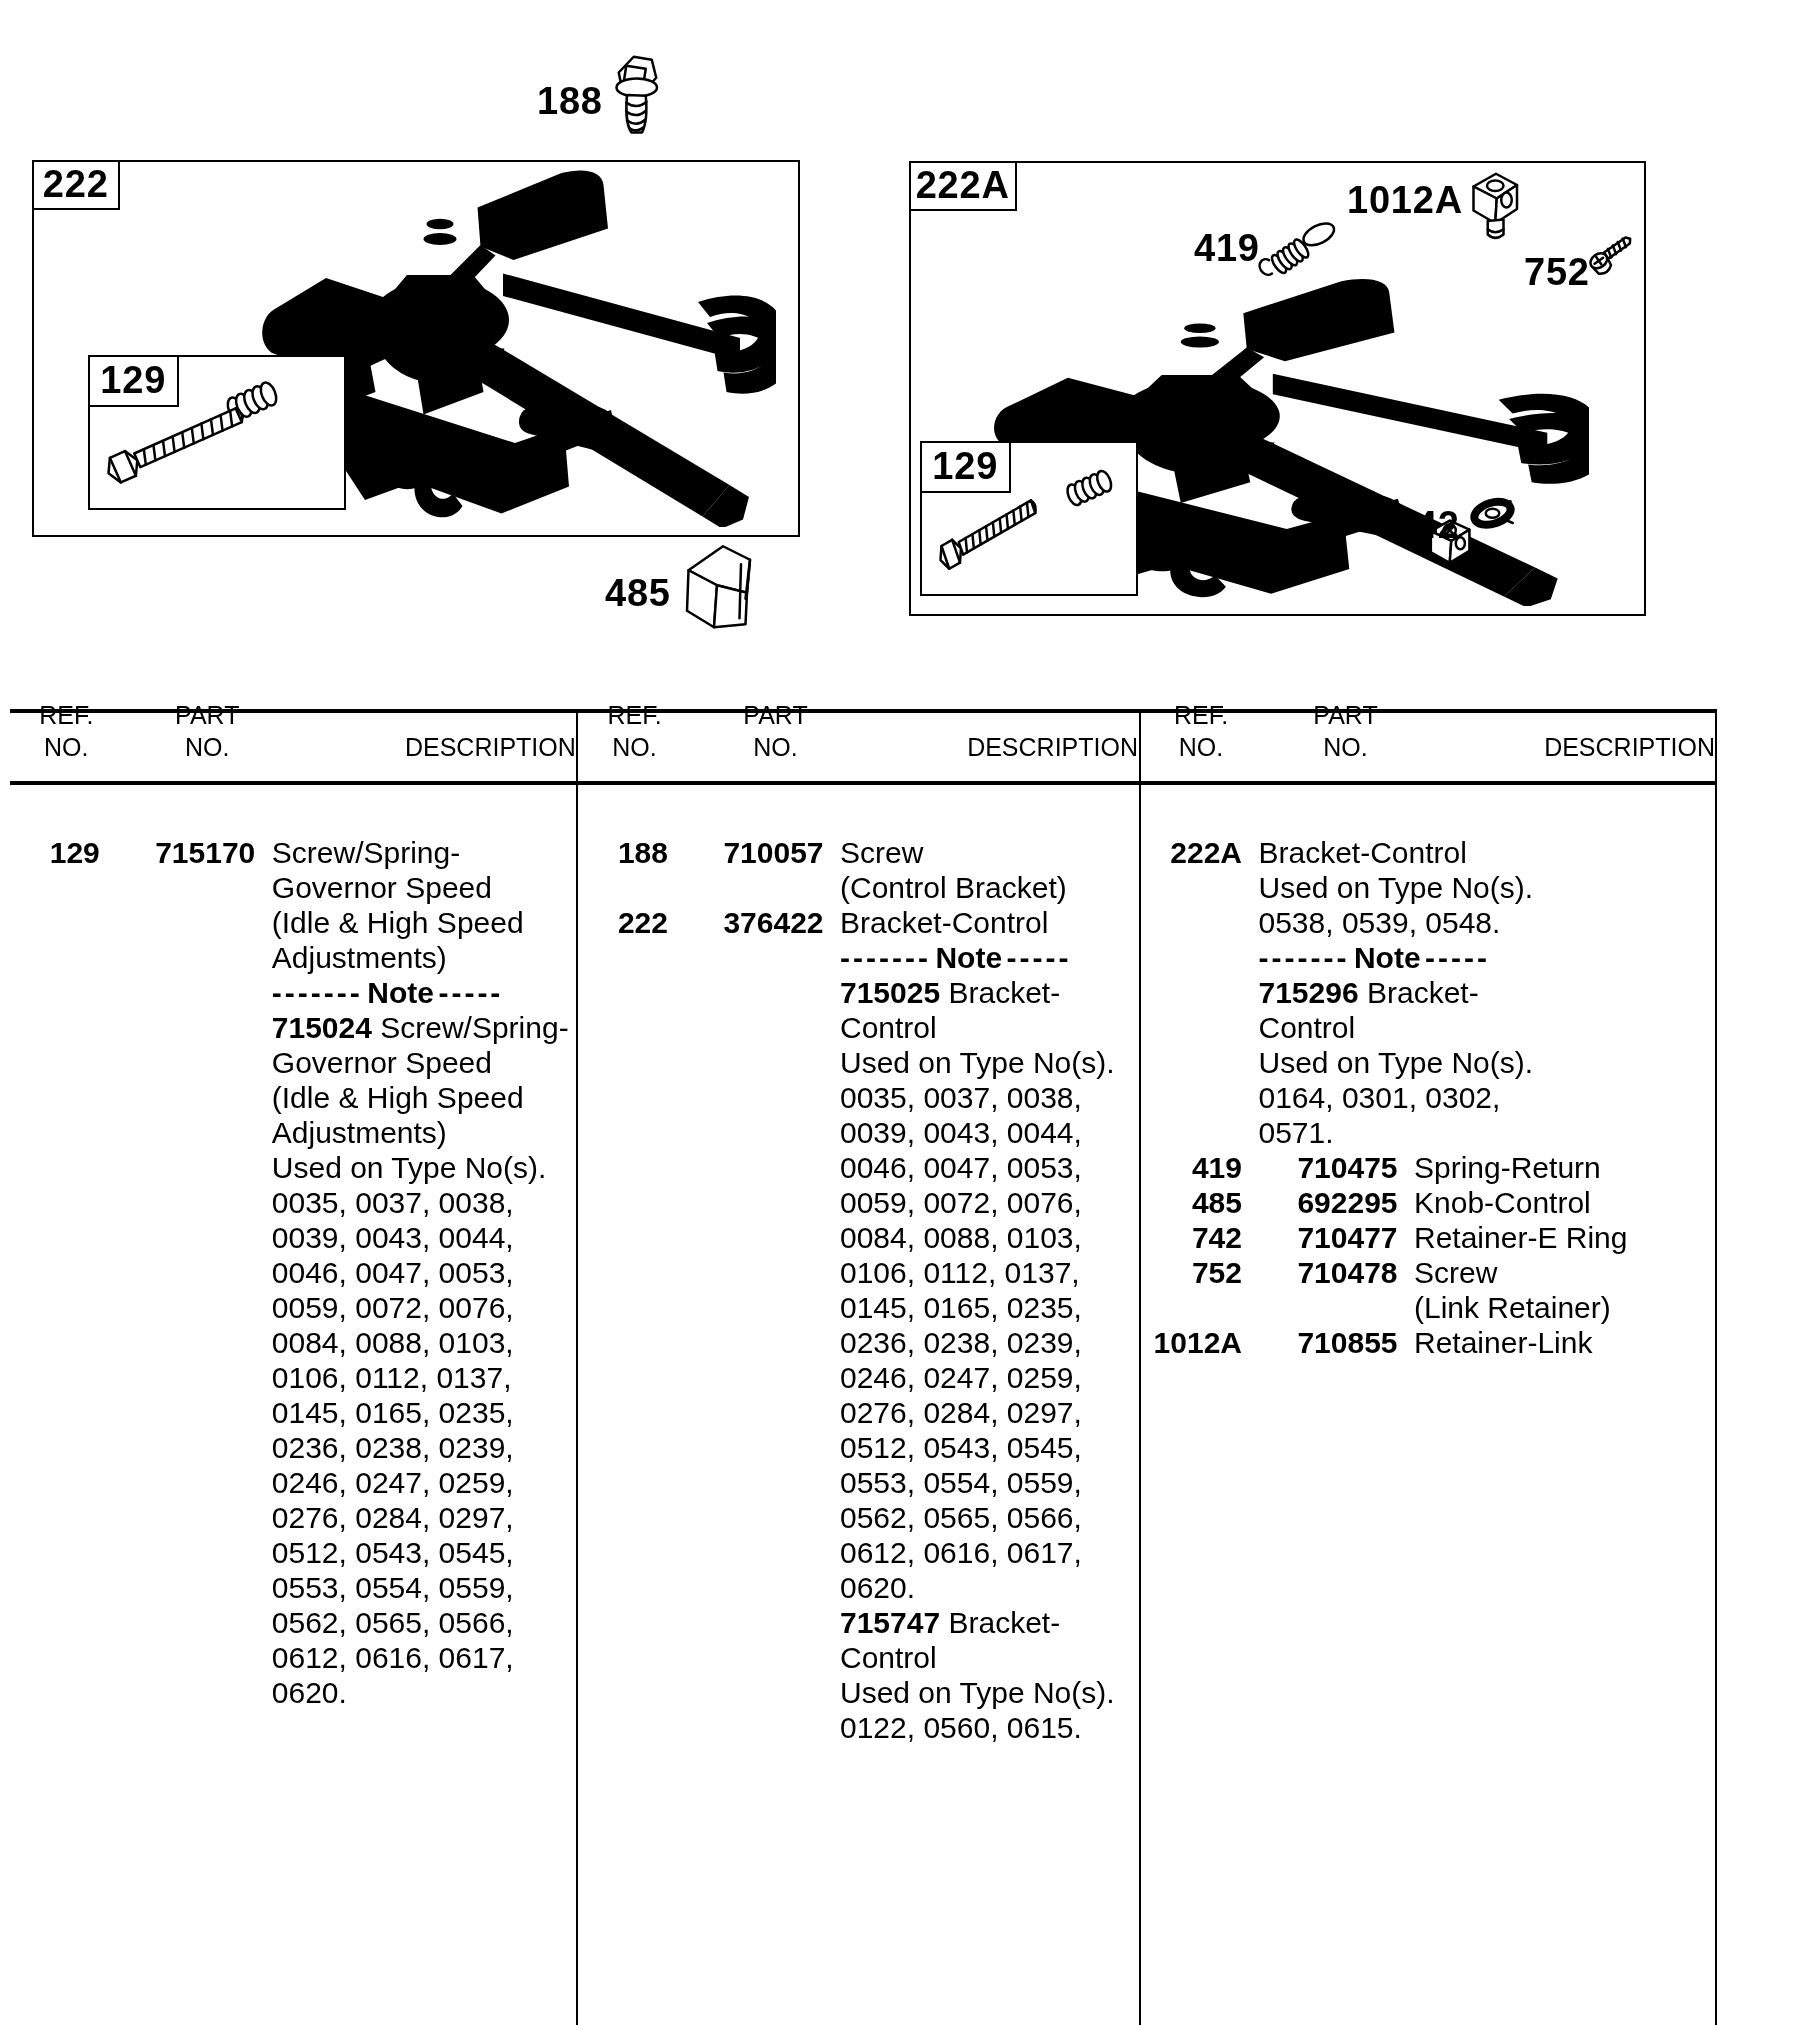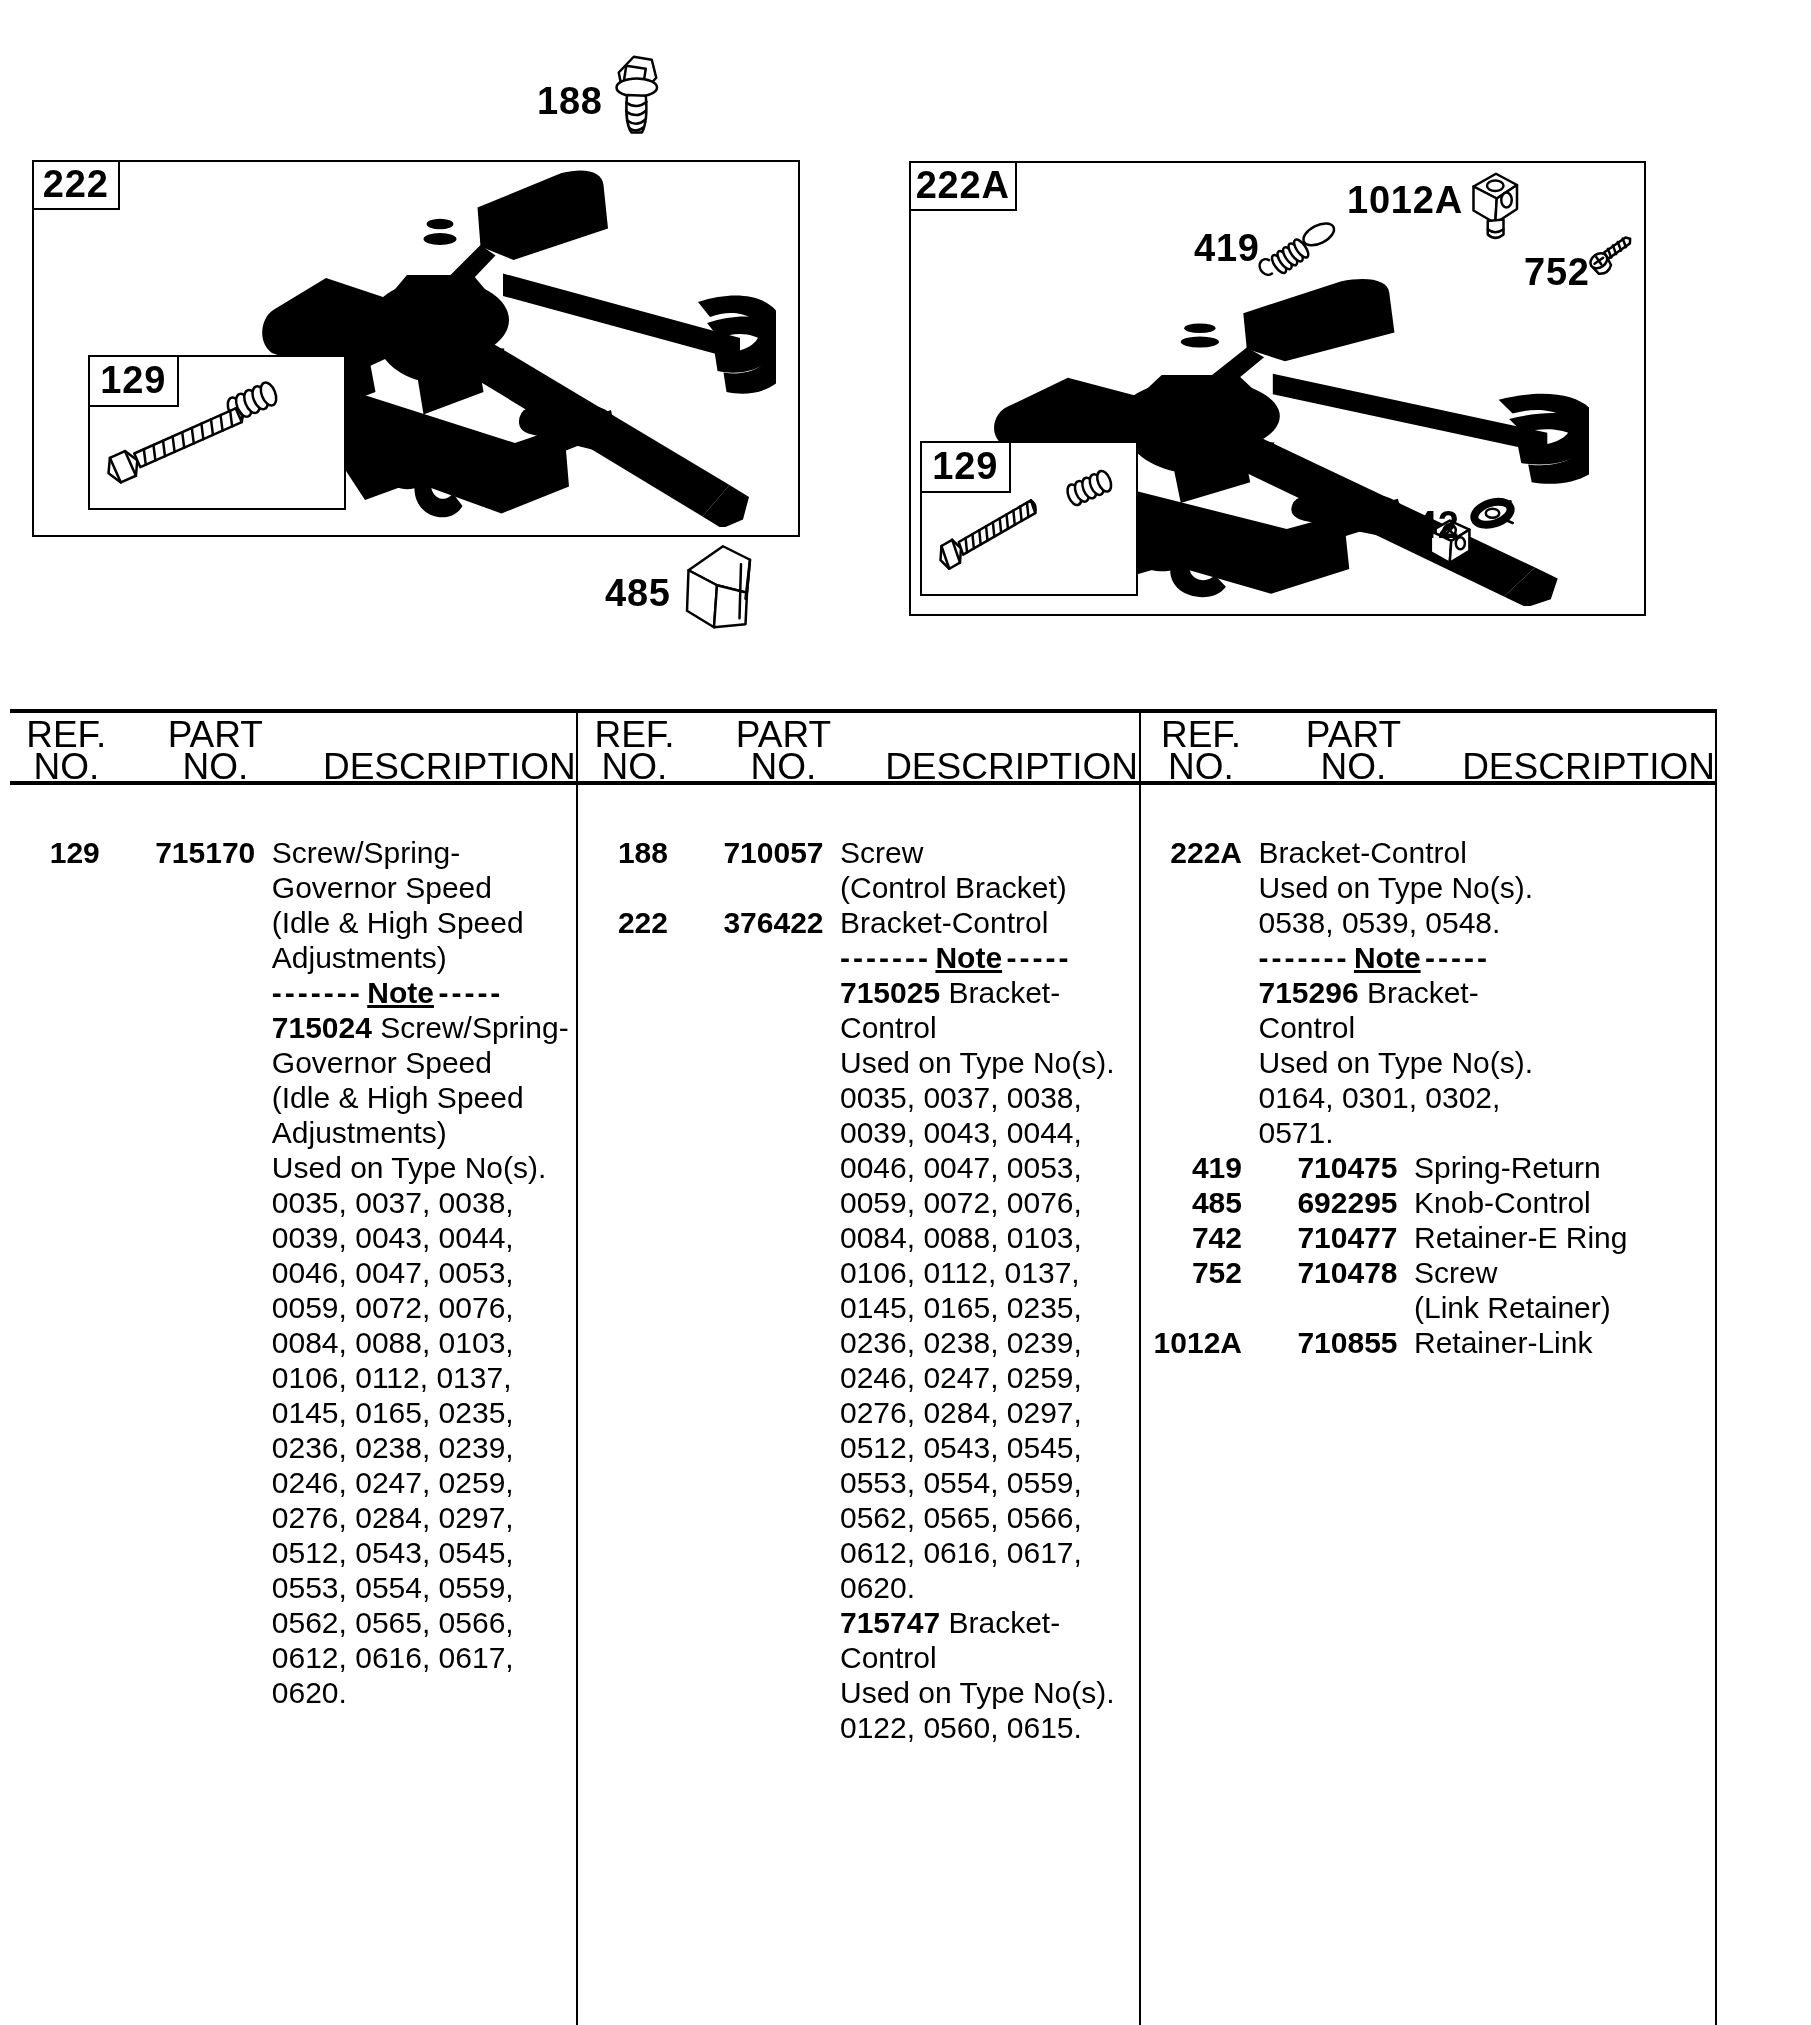--- a/index.html
+++ b/index.html
@@ -24,37 +24,37 @@
     fill:#ffffff;stroke:#000;stroke-width:2.5;stroke-linejoin:round;stroke-linecap:round;
     vector-effect:non-scaling-stroke;
   }
   .draw .nf{fill:none;}
   .draw .thick{stroke-width:8;}
   
   .hrule{position:absolute;left:9.8px;width:1707px;height:3.8px;background:#000;}
   .vrule{position:absolute;top:709px;height:1316px;width:2.3px;background:#000;}
   
   .thead{
-    position:absolute;top:719px;display:grid;column-gap:23px;
-    font-size:37px;line-height:31.5px;
+    position:absolute;top:700px;display:grid;column-gap:15px;
+    font-size:25px;line-height:31.5px;
   }
   .thead .hc{text-align:center;}
   .thead .hdesc{align-self:end;text-align:right;}
   
   .tcol{
     position:absolute;top:785px;padding-top:50px;
     font-size:30px;line-height:35px;
   }
   .trow{display:grid;column-gap:16.5px;}
   .trow .ref,.trow .part{font-weight:700;text-align:right;white-space:nowrap;}
   .trow .desc{white-space:nowrap;}
   .ln{min-height:35px;}
   .ln b{font-weight:700;}
   .dash{font-weight:700;letter-spacing:3px;}
-  .notew{font-weight:700;padding:0 4.5px;text-decoration:underline;}
+  .notew{font-weight:700;padding:0 4.5px;}
 </style>
 </head>
 <body>
 
 <svg width="0" height="0" style="position:absolute">
   <defs>
     <symbol id="bracket-sym" viewBox="0 0 700 480">
 
       <path d="M336 142 L652 228 L652 258 L336 172 Z"></path>
 

